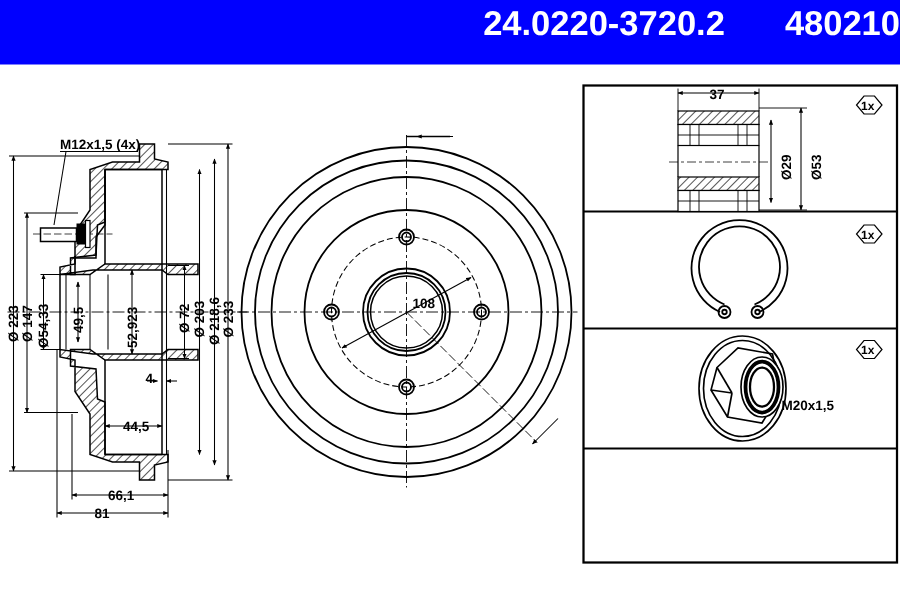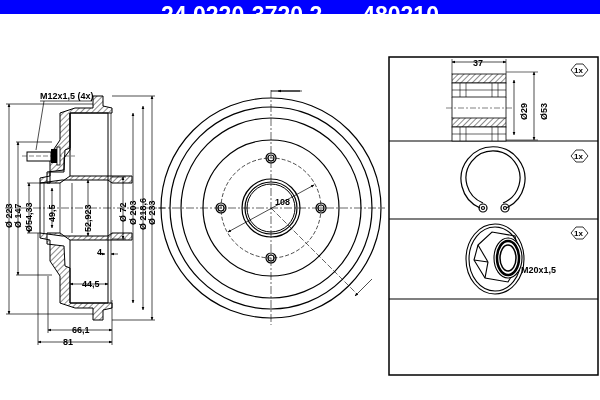--- a/index.html
+++ b/index.html
@@ -1,17 +1,17 @@
 <!DOCTYPE html>
 <html><head>
 <meta charset="utf-8">
 <style>
   html, body { margin:0; padding:0; background:#ffffff; }
   body { width:600px; height:400px; position:relative; overflow:hidden; font-family:"Liberation Sans", sans-serif; }
-  .header { position:absolute; left:0; top:0; width:600px; height:14px; background:#0000ff; color:#fff; text-align:center; }
+  .header { position:absolute; left:0; top:0; width:600px; height:43px; background:#0000ff; color:#fff; text-align:right; }
   .header-title { font-weight:bold; font-size:23px; line-height:31px; letter-spacing:0px; }
   .header-title span { display:inline-block; }
   .gap { width:40px; }
   svg { position:absolute; left:0; top:0; }
   .dim { font-family:"Liberation Sans", sans-serif; font-weight:bold; font-size:9px; fill:#000; }
   .badge { font-family:"Liberation Sans", sans-serif; font-weight:bold; font-size:8px; fill:#000; }
 </style>
 </head>
 <body>
 

